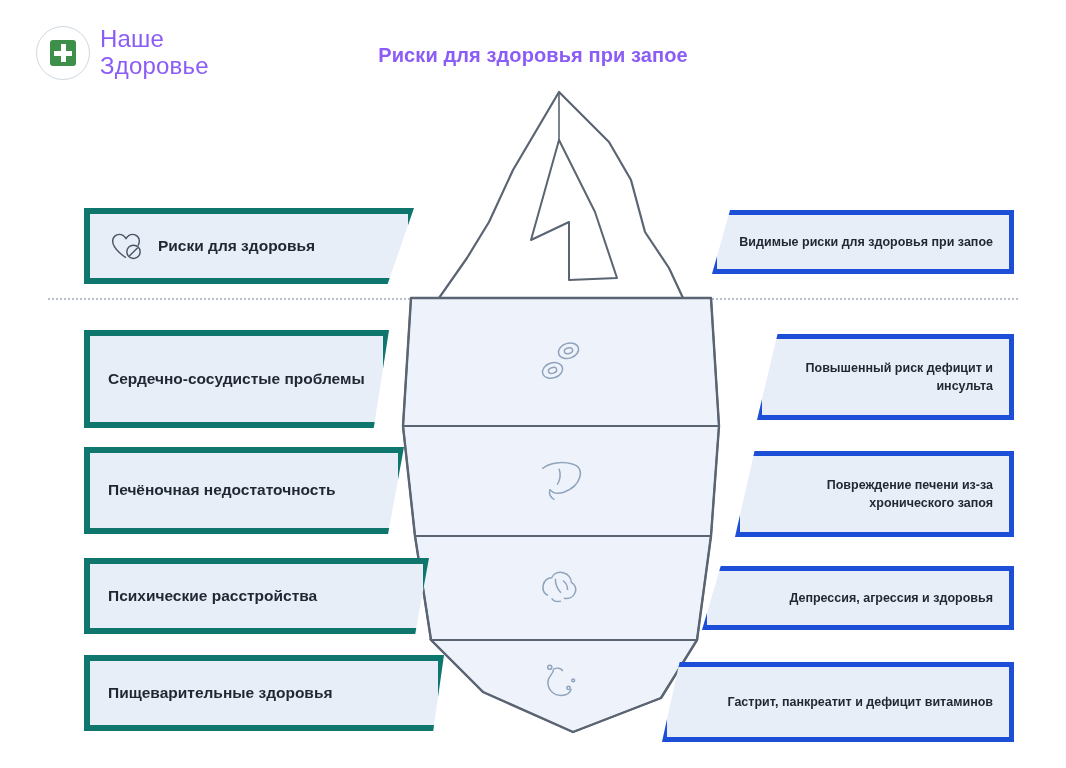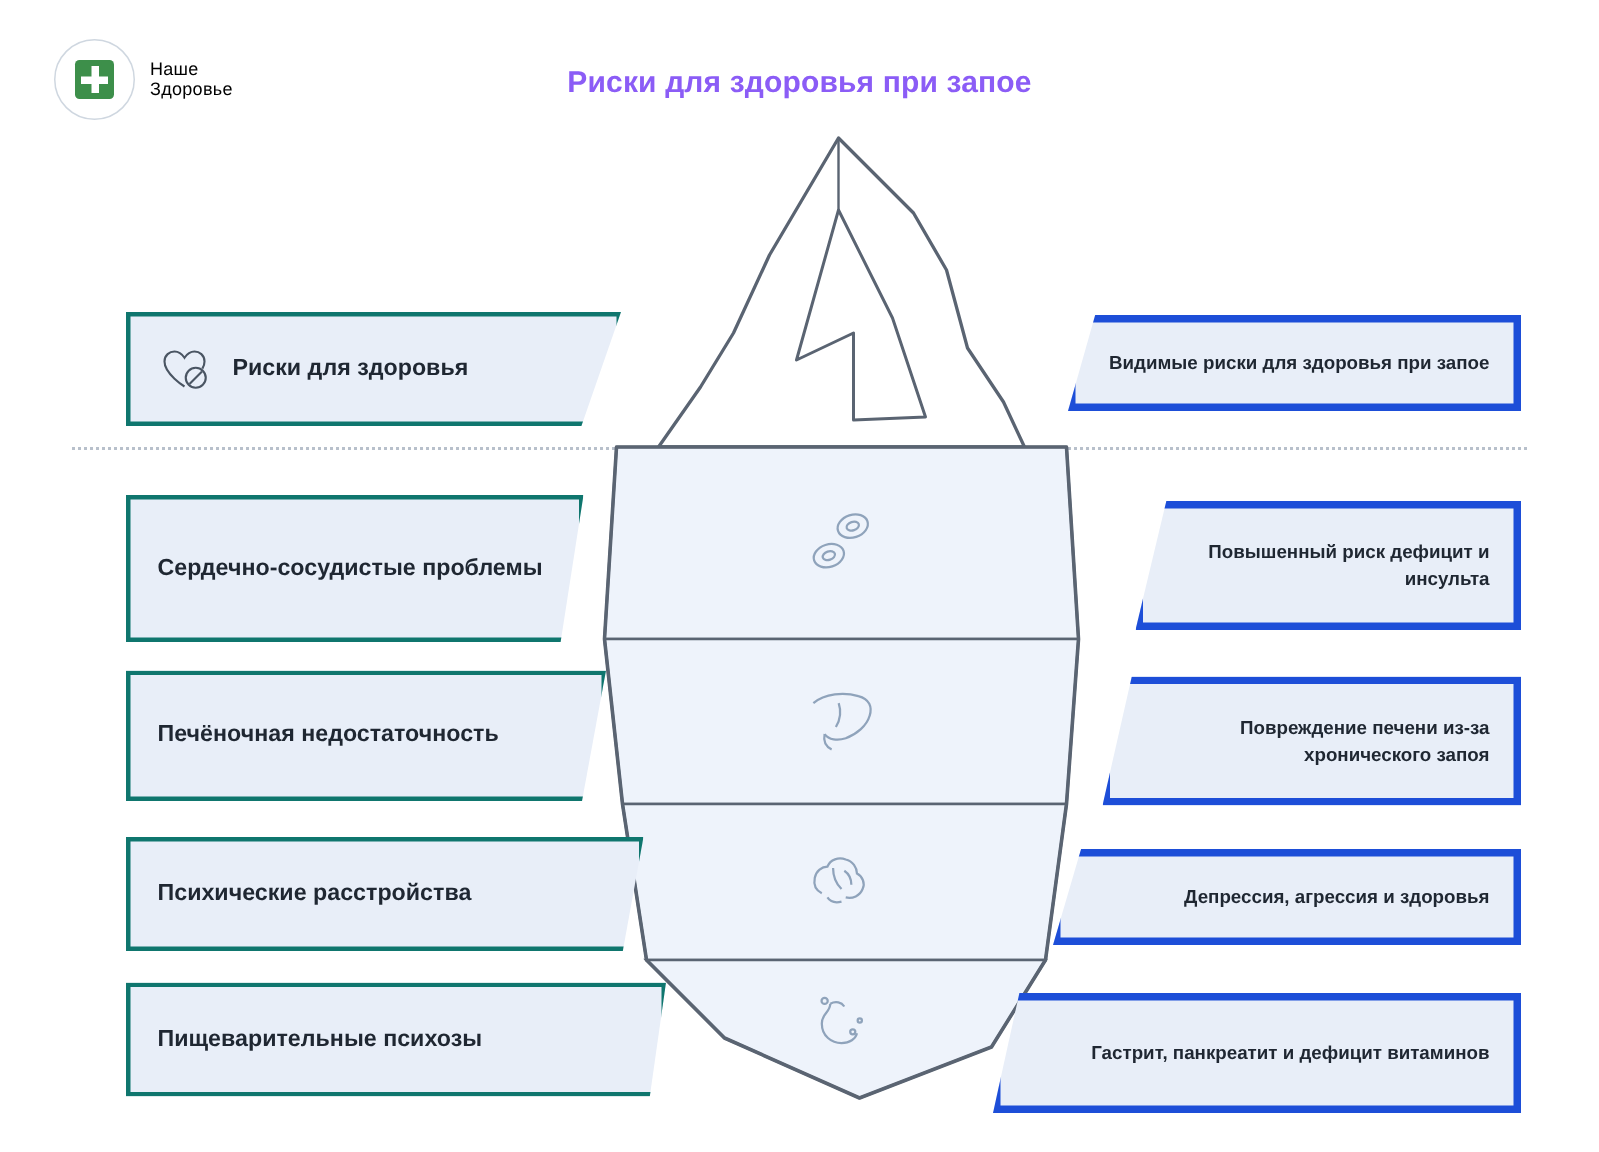--- a/index.html
+++ b/index.html
@@ -49,22 +49,22 @@
     background: #ffffff;
   }
   .logo-cross::before {
     left: 10.5px; top: 4px; width: 5px; height: 18px;
   }
   .logo-cross::after {
     top: 10.5px; left: 4px; height: 5px; width: 18px;
   }
   .logo-text {
     line-height: 1.12;
-    font-size: 12px;
-    color: #000000;
+    font-size: 24px;
+    color: #8b5cf6;
     letter-spacing: .2px;
   }
   .logo-text span { display: block; }
 
   .page-title {
     position: absolute;
     left: 0; right: 0;
     top: 44px;
     text-align: center;
     font-size: 20px;
@@ -99,21 +99,21 @@
     width: 60px;
     height: 60px;
     color: #8fa3bb;
   }
   .berg-icon svg { width: 100%; height: 100%; display: block; }
 
   
   .left-box {
     position: absolute;
     background: #e8eef8;
-    border: 3px solid #0f766e;
+    border: 6px solid #0f766e;
     display: flex;
     align-items: center;
     box-sizing: border-box;
   }
   .left-box .lbl {
     font-size: 15.5px;
     font-weight: bold;
     line-height: 1.32;
     color: #1f2732;
   }
@@ -242,21 +242,21 @@
 
 <div class="left-box" style="left:84px; top:447px; width:320px; height:87px; padding:0 18px; clip-path: polygon(0 0, 100% 0, 95% 100%, 0 100%);">
   <span class="lbl">Печёночная недостаточность</span>
 </div>
 
 <div class="left-box" style="left:84px; top:558px; width:345px; height:76px; padding:12px 18px; clip-path: polygon(0 0, 100% 0, 96% 100%, 0 100%);">
   <span class="lbl">Психические расстройства</span>
 </div>
 
 <div class="left-box" style="left:84px; top:655px; width:360px; height:76px; padding:0 18px; clip-path: polygon(0 0, 100% 0, 97% 100%, 0 100%);">
-  <span class="lbl">Пищеварительные психозы</span>
+  <span class="lbl">Пищеварительные здоровья</span>
 </div>
 
 <div class="right-box" style="left:712px; top:210px; width:302px; height:64px; padding:0 16px; clip-path: polygon(6% 0, 100% 0, 100% 100%, 0 100%);">
   <span class="lbl">Видимые риски для здоровья при запое</span>
 </div>
 
 <div class="right-box" style="left:757px; top:334px; width:257px; height:86px; padding:0 16px; clip-path: polygon(8% 0, 100% 0, 100% 100%, 0 100%);">
   <span class="lbl">Повышенный риск дефицит и инсульта</span>
 </div>
 

